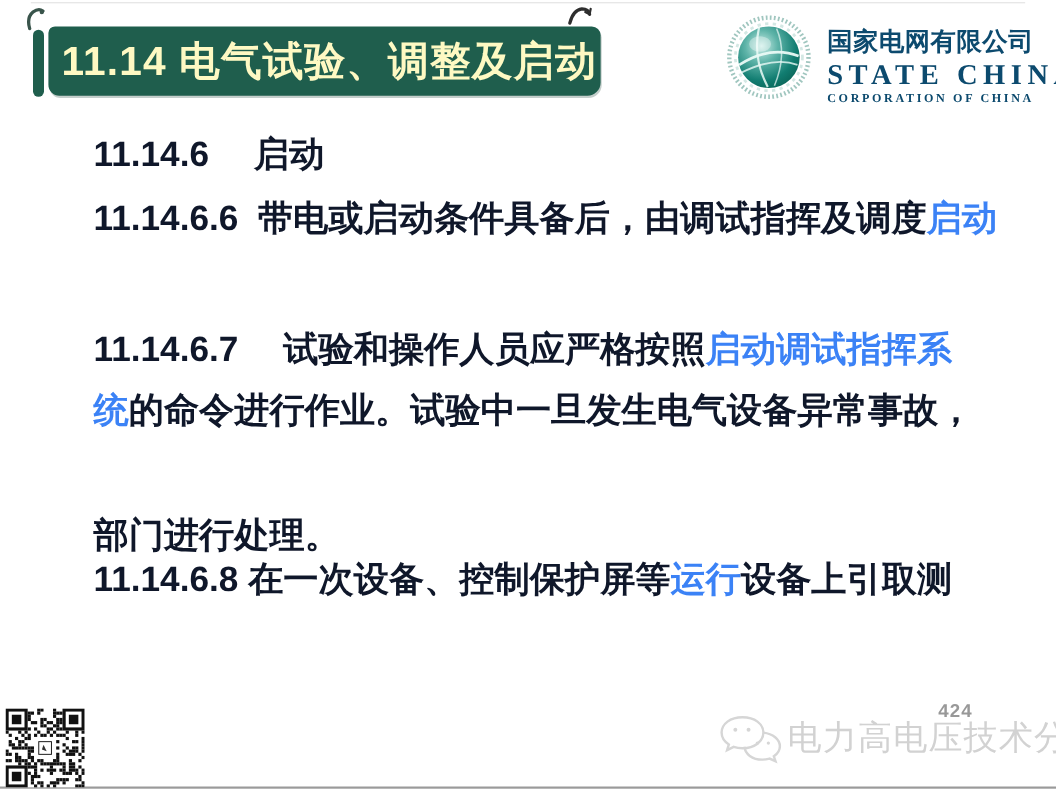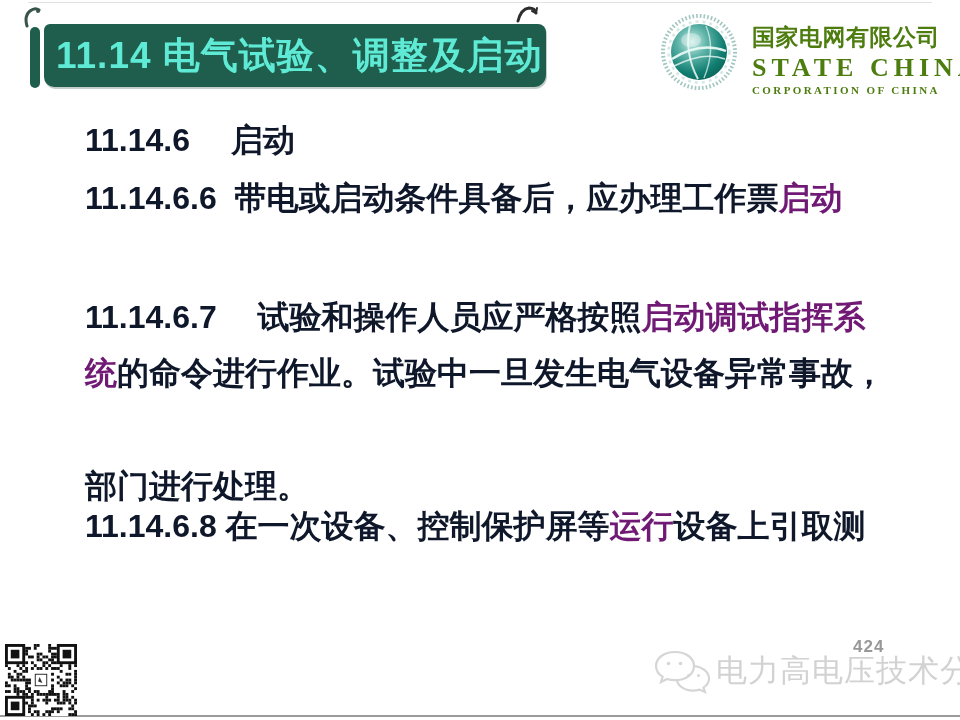--- a/index.html
+++ b/index.html
@@ -12,41 +12,41 @@
   .edge-bottom{position:absolute;left:0;top:715px;width:960px;height:0;border-top:2px solid #9a9a9a;}
 
   
   .title-bar{
     position:absolute;left:44px;top:24px;width:502px;height:63px;
     background:#1f5e4d;border-radius:6px 8px 12px 10px;
     box-shadow:1px 2px 0 rgba(20,60,48,.25);
   }
   .title-text{
     position:absolute;left:12px;top:0;height:63px;line-height:63px;
-    font-size:37px;font-weight:700;color:#5eead4;letter-spacing:1px;white-space:pre;
+    font-size:37px;font-weight:700;color:#fef9c3;letter-spacing:1px;white-space:pre;
   }
   .title-accent-bar{
     position:absolute;left:30px;top:27px;width:10px;height:61px;
     background:#1f5e4d;border-radius:5px;
   }
   .hook{position:absolute;}
 
   
   .logo-emblem{position:absolute;left:660px;top:13px;width:78px;height:78px;}
-  .logo-text{position:absolute;left:752px;top:22px;width:190px;color:#4d7c0f;}
+  .logo-text{position:absolute;left:752px;top:22px;width:190px;color:#0c4a6e;}
   .logo-cn{font-size:23px;font-weight:700;letter-spacing:.5px;white-space:nowrap;}
   .logo-en{font-family:"Liberation Serif","DejaVu Serif",serif;font-size:26px;font-weight:700;letter-spacing:5px;white-space:nowrap;margin-top:0;}
   .logo-sub{font-family:"Liberation Serif","DejaVu Serif",serif;font-size:11px;font-weight:700;letter-spacing:2.4px;white-space:nowrap;margin-top:1px;}
 
   
   .t-line{
     position:absolute;left:85px;height:40px;line-height:40px;
     font-size:32px;font-weight:700;color:#1c1c1c;white-space:pre;
   }
-  .seg-red{color:#701a75;}
+  .seg-red{color:#3b82f6;}
   .seg-black{color:#0f172a;}
 
   
   .qr{position:absolute;left:5px;top:644px;width:72px;height:72px;}
   .wm-icon{position:absolute;left:650px;top:644px;width:64px;height:58px;}
   .wm-text{
     position:absolute;left:716px;top:650px;font-size:31px;color:#d2d2d2;
     letter-spacing:1px;white-space:pre;font-weight:400;
   }
   .page-num{
@@ -102,21 +102,21 @@
   </svg>
 
   <div class="logo-text">
     <div class="logo-cn">国家电网有限公司</div>
     <div class="logo-en">STATE CHINA</div>
     <div class="logo-sub">CORPORATION OF CHINA</div>
   </div>
 
   <div class="t-line" style="top:120px"><span class="seg-black">11.14.6　 启动</span></div>
 
-  <div class="t-line" style="top:178px"><span class="seg-black">11.14.6.6  带电或启动条件具备后，应办理工作票</span><span class="seg-red">启动</span></div>
+  <div class="t-line" style="top:178px"><span class="seg-black">11.14.6.6  带电或启动条件具备后，由调试指挥及调度</span><span class="seg-red">启动</span></div>
 
 
   <div class="t-line" style="top:297px"><span class="seg-black">11.14.6.7 　试验和操作人员应严格按照</span><span class="seg-red">启动调试指挥系</span></div>
 
   <div class="t-line" style="top:353px"><span class="seg-red">统</span><span class="seg-black">的命令进行作业。试验中一旦发生电气设备异常事故，</span></div>
 
 
   <div class="t-line" style="top:466px"><span class="seg-black">部门进行处理。</span></div>
 
   <div class="t-line" style="top:506px"><span class="seg-black">11.14.6.8 在一次设备、控制保护屏等</span><span class="seg-red">运行</span><span class="seg-black">设备上引取测</span></div>

